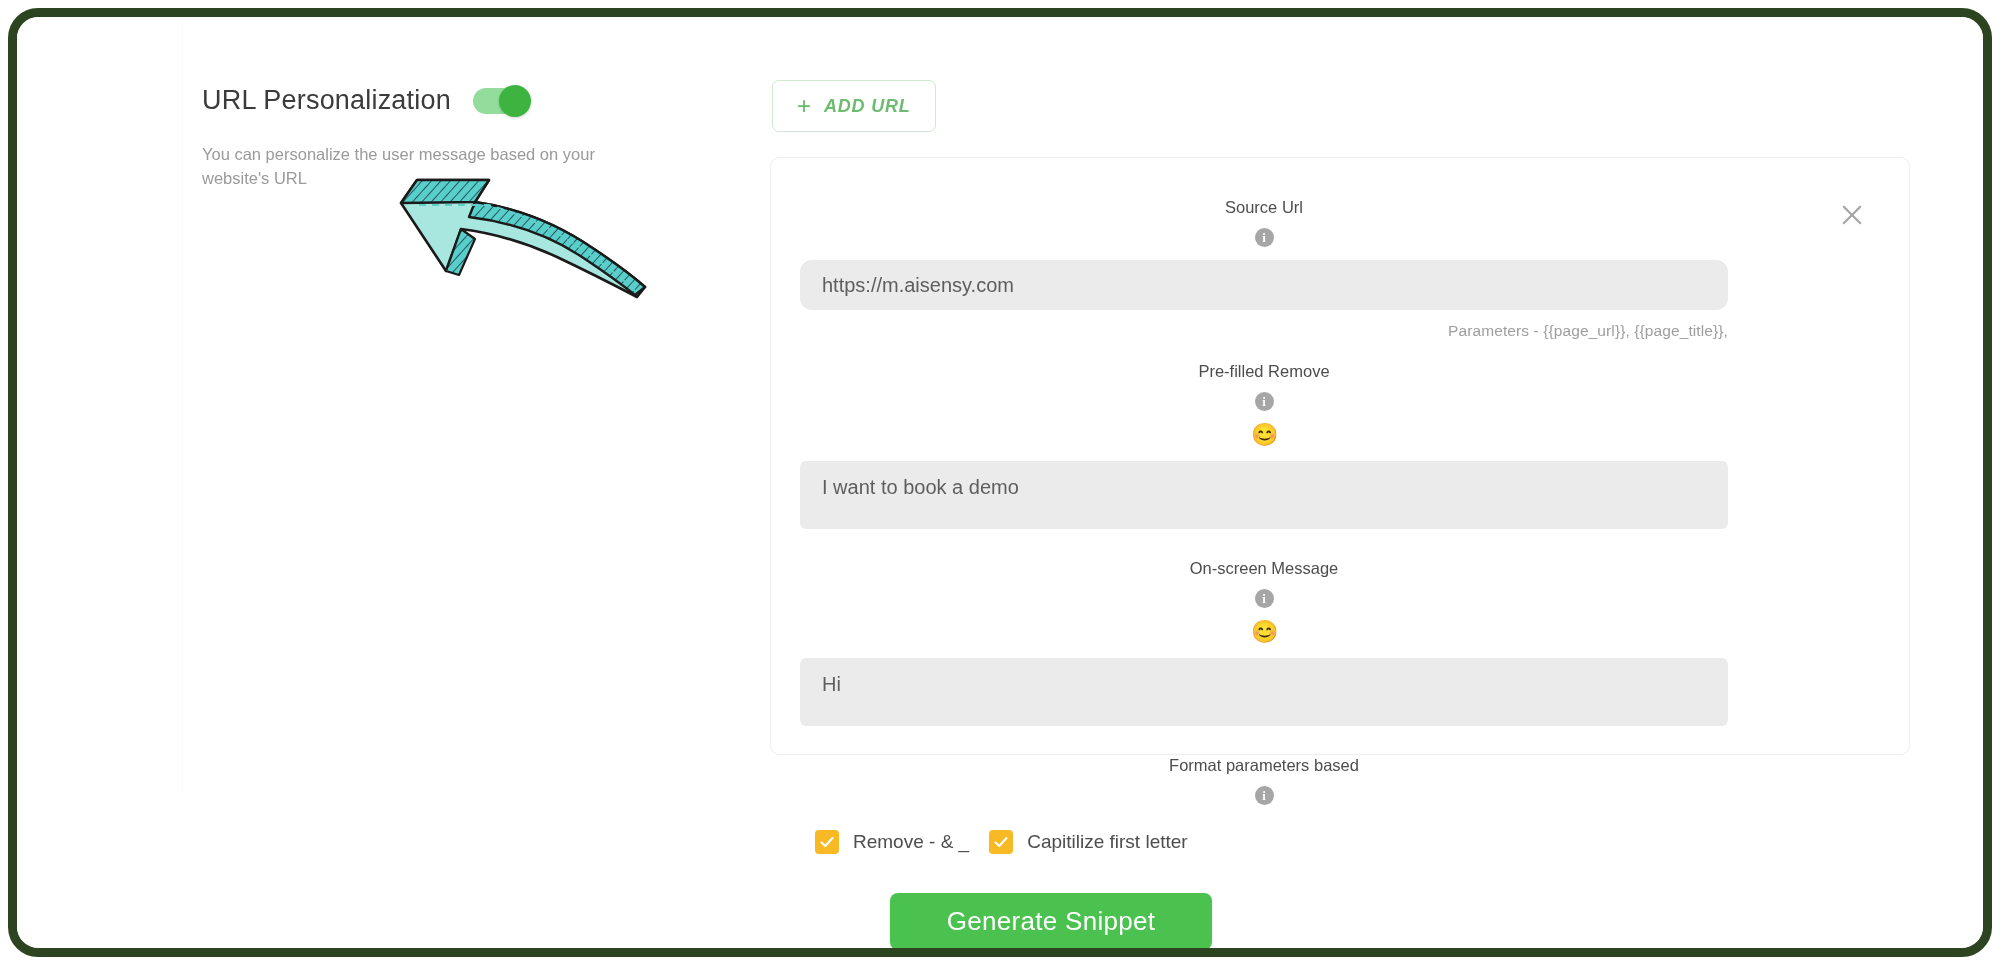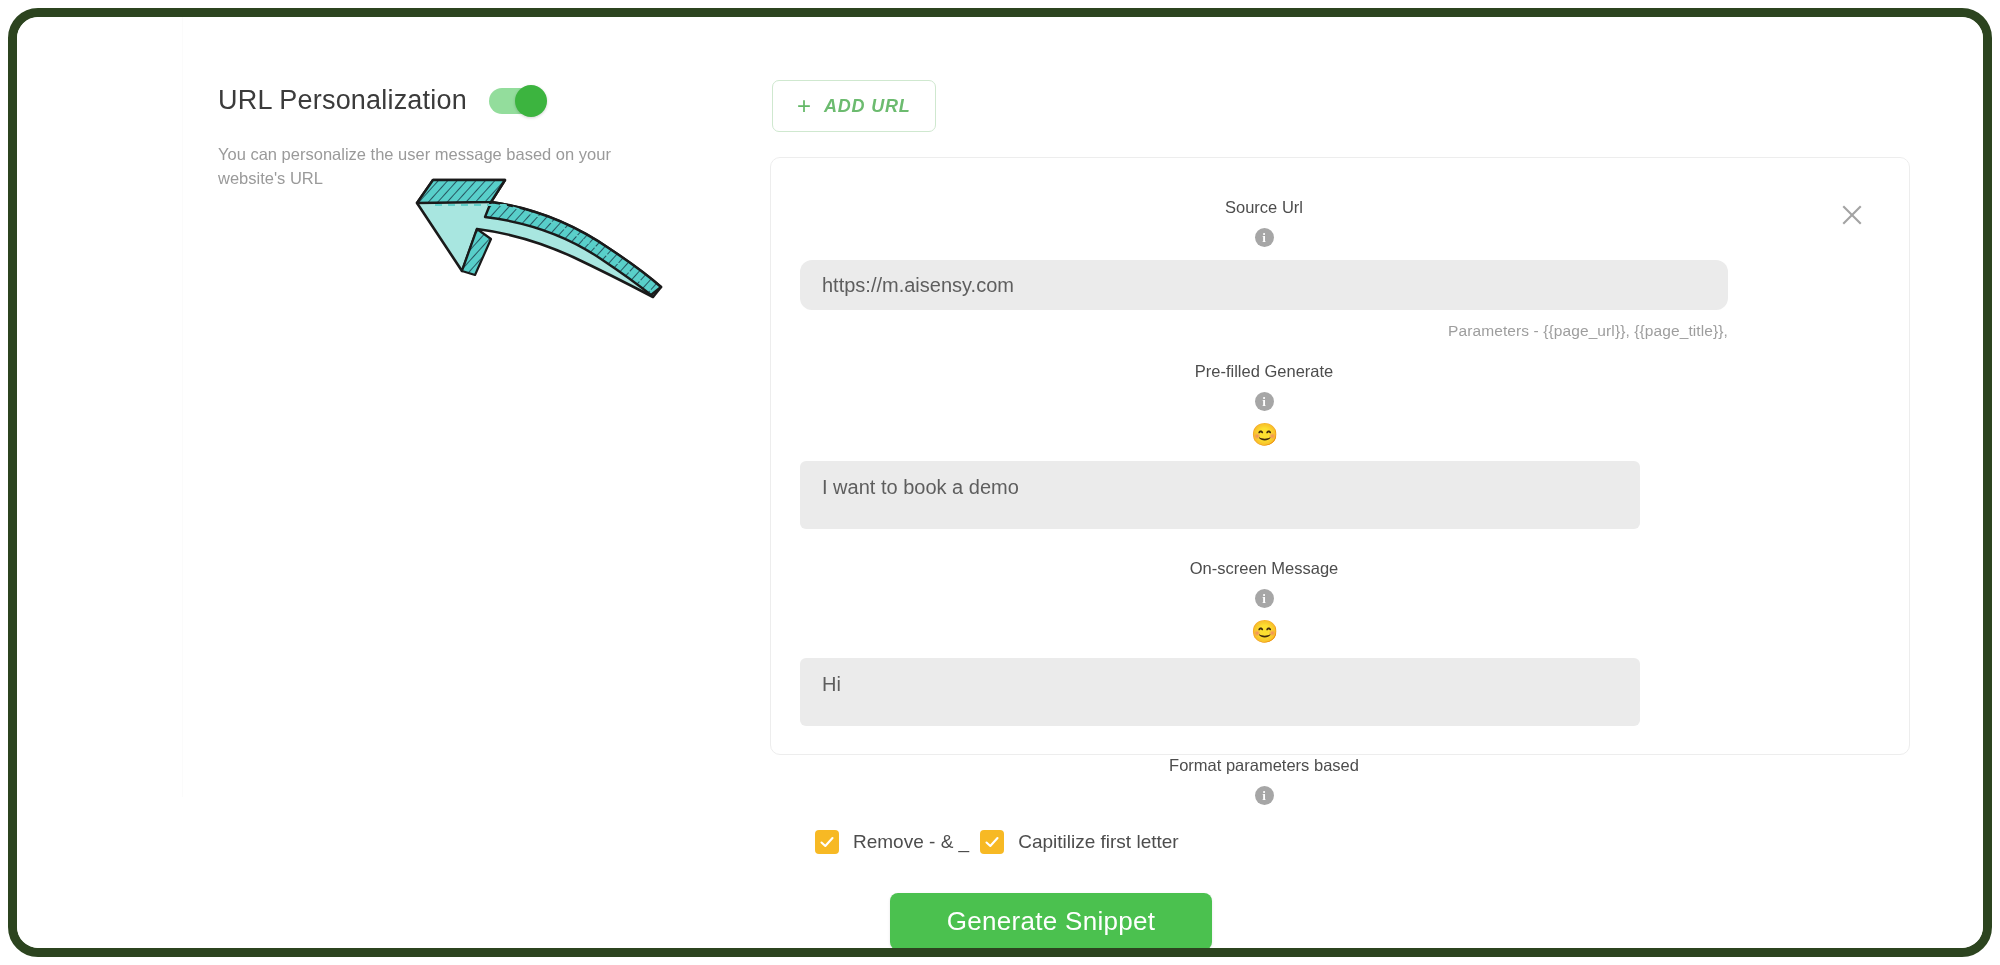--- a/index.html
+++ b/index.html
@@ -27,21 +27,21 @@
     overflow: hidden;
   }
   
   #col-divider {
     position: absolute;
     left: 165px; top: 0px;
     width: 1px; height: 780px;
     background: #fbfbfb;
   }
   
-  #left-col { position: absolute; left: 16px; top: 0; width: 740px; height: 931px; }
+  #left-col { position: absolute; left: 0; top: 0; width: 740px; height: 931px; }
   #title-row {
     position: absolute; left: 185px; top: 68px;
     display: flex; align-items: center; gap: 22px;
   }
   #section-title {
     font-size: 27px; color: #3b3b3b; letter-spacing: .2px; white-space: nowrap;
   }
   
   #toggle {
     position: relative; width: 56px; height: 26px;
@@ -126,33 +126,33 @@
     cursor: pointer; flex: 0 0 auto; text-align: center;
   }
   .text-input {
     width: 928px; background: #ebebeb; border: none; border-radius: 12px;
     font-family: "Liberation Sans", sans-serif;
     font-size: 20px; color: #5e5e5e;
     padding: 0 22px;
   }
   #source-url-input { height: 50px; line-height: 50px; }
   .text-area {
-    width: 840px; height: 68px; background: #ebebeb;
+    width: 928px; height: 68px; background: #ebebeb;
     border: none; border-radius: 6px;
     font-family: "Liberation Sans", sans-serif;
     font-size: 20px; color: #5e5e5e;
     padding: 15px 22px;
     resize: none; overflow: hidden;
     display: block;
   }
   #params-hint {
     margin: 12px 0 0 1px;
     font-size: 15.5px; color: #9e9e9e; letter-spacing: .1px; text-align: right;
   }
-  .checkbox-row { display: flex; align-items: center; gap: 11px; margin-top: 25px; padding-left: 15px; }
+  .checkbox-row { display: flex; align-items: center; gap: 20px; margin-top: 25px; padding-left: 15px; }
   .checkbox-item { display: flex; align-items: center; gap: 14px; cursor: pointer; }
   .checkbox {
     width: 24px; height: 24px; border-radius: 4px; background: #f7b924;
     display: flex; align-items: center; justify-content: center; flex: 0 0 auto;
   }
   .checkbox svg { width: 16px; height: 16px; display: block; }
   .checkbox-label { font-size: 19px; color: #4d4d4d; white-space: nowrap; }
   .gap-lg { height: 30px; }
   .gap-md { height: 22px; }
   
@@ -233,21 +233,21 @@
             <span class="field-label">Source Url</span>
             <span class="info-icon">i</span>
           </div>
           <input id="source-url-input" class="text-input" type="text" value="https://m.aisensy.com" style="">
           <div id="params-hint">Parameters - {{page_url}}, {{page_title}},</div>
 
           <div class="gap-md"></div>
 
           
           <div class="field-label-row">
-            <span class="field-label">Pre-filled Generate</span>
+            <span class="field-label">Pre-filled Remove</span>
             <span class="info-icon">i</span>
             <span class="emoji-btn">😊</span>
           </div>
           <textarea class="text-area" style="">I want to book a demo</textarea>
 
           <div class="gap-lg"></div>
 
           
           <div class="field-label-row">
             <span class="field-label">On-screen Message</span>

